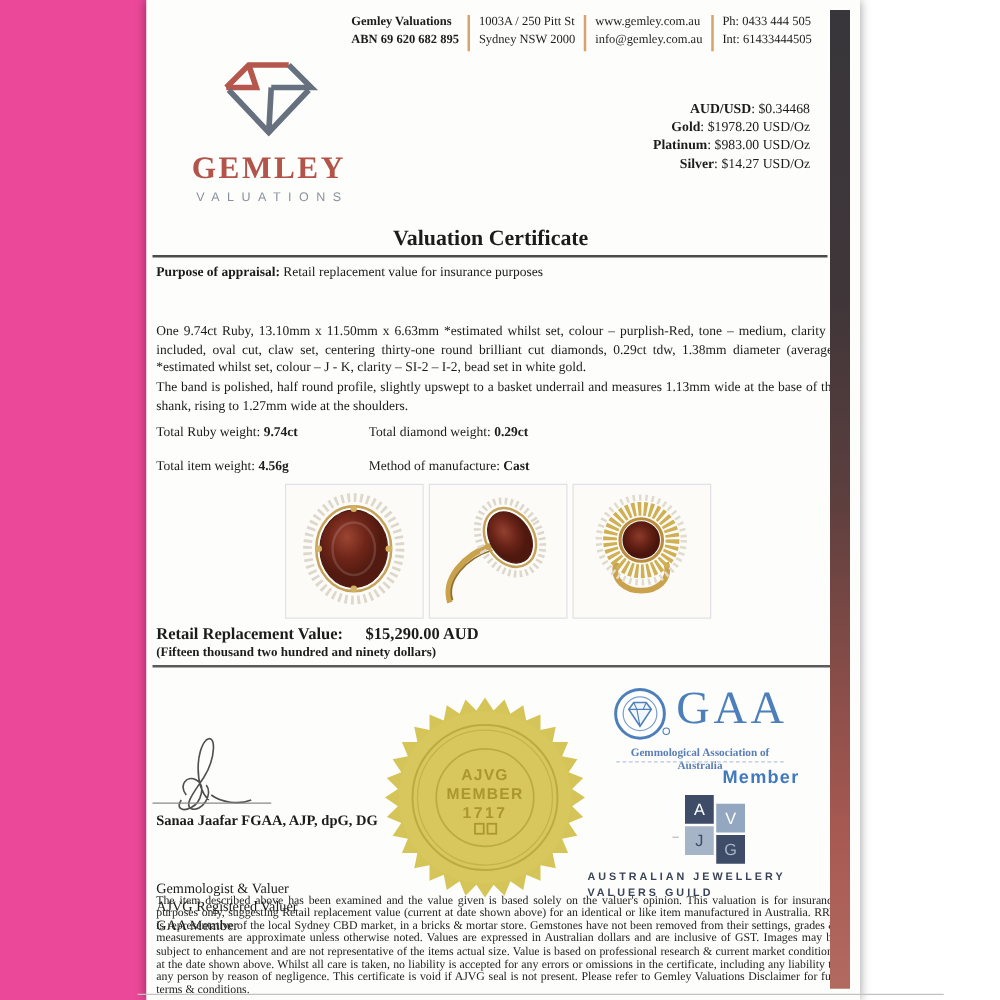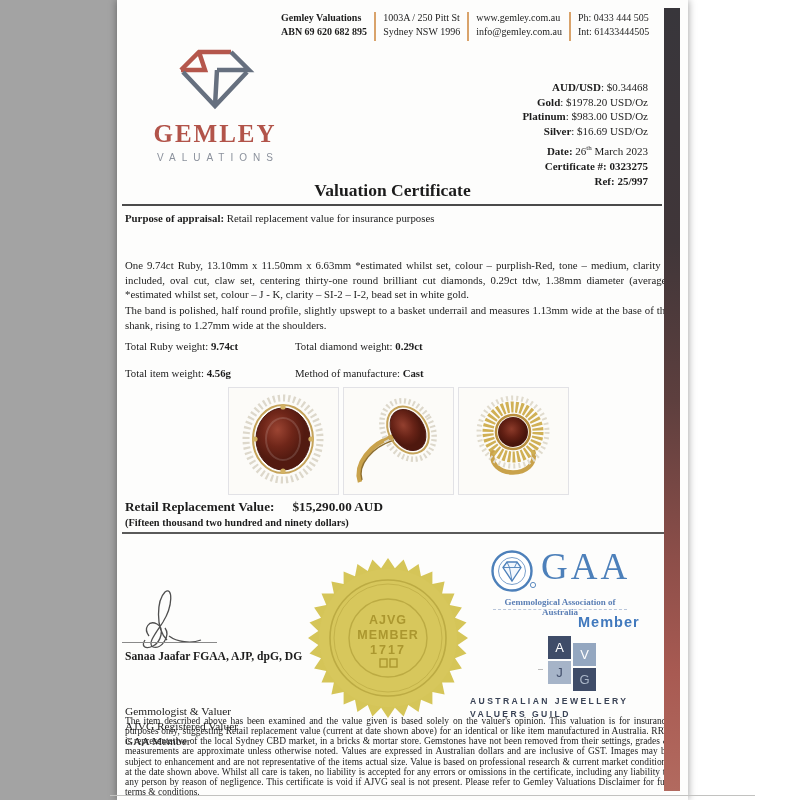--- a/index.html
+++ b/index.html
@@ -1,16 +1,16 @@
 <!DOCTYPE html>
 <html><head>
 <meta charset="utf-8">
 <style>
   html,body{margin:0;padding:0;width:800px;height:800px;overflow:hidden;}
-  .canvas{position:relative;width:672px;height:800px;background:#a3a3a3;font-family:"Liberation Serif",serif;color:#1c1c1c;}
+  .canvas{position:relative;width:672px;height:800px;background:#ec4899;font-family:"Liberation Serif",serif;color:#1c1c1c;}
   .page{position:absolute;left:117px;top:0;width:571px;height:800px;background:#fdfdfc;box-shadow:0 0 8px rgba(0,0,0,.4);}
   .abs{position:absolute;}
   
   .edge-bar{position:absolute;left:547px;top:8px;width:16px;height:783px;
     background:linear-gradient(#38363b 0%,#403639 30%,#5d3f3e 50%,#8c4e49 70%,#a85a52 85%,#b26a5f 100%);}
   .bottom-edge{position:absolute;left:110px;top:795px;width:645px;height:1px;background:#c2c2c0;}
   
   .header{left:164px;top:11px;display:flex;align-items:flex-start;font-size:10px;line-height:13.5px;white-space:nowrap;}
   .header .col{text-align:left;}
   .header .sep{width:2px;height:29px;background:#d9a36b;margin:1px 7px 0 7px;}
@@ -62,21 +62,21 @@
   <div class="page">
 
     <div class="abs header">
       <div class="col b">
         <div>Gemley Valuations</div>
         <div>ABN 69 620 682 895</div>
       </div>
       <div class="sep"></div>
       <div class="col">
         <div>1003A / 250 Pitt St</div>
-        <div>Sydney NSW 1996</div>
+        <div>Sydney NSW 2000</div>
       </div>
       <div class="sep"></div>
       <div class="col">
         <div>www.gemley.com.au</div>
         <div>info@gemley.com.au</div>
       </div>
       <div class="sep"></div>
       <div class="col">
         <div>Ph: 0433 444 505</div>
         <div>Int: 61433444505</div>
@@ -91,28 +91,23 @@
         <path d="M10,28 L42,62 L74,28 M42,62 L44,26" fill="none" stroke="#66707f" stroke-width="4.5"></path>
       </svg>
       <div class="logo-name">GEMLEY</div>
       <div class="logo-tag">VALUATIONS</div>
     </div>
 
     <div class="abs rates">
       <div><b>AUD/USD</b><span>: $0.34468</span></div>
       <div><b>Gold</b><span>: $1978.20 USD/Oz</span></div>
       <div><b>Platinum</b><span>: $983.00 USD/Oz</span></div>
-      <div><b>Silver</b><span>: $16.69 USD/Oz</span></div>
-    </div>
-
-    <div class="abs meta">
-      <div><b>Date: </b><span>26</span><sup>th</sup><span> March 2023</span></div>
-      <div><b>Certificate #: </b><span class="bv">0323275</span></div>
-      <div><b>Ref: </b><span class="bv">25/997</span></div>
-    </div>
+      <div><b>Silver</b><span>: $14.27 USD/Oz</span></div>
+    </div>
+
 
     <div class="abs title">Valuation Certificate</div>
     <div class="abs title-rule"></div>
 
     <div class="abs body-line" style="top:212px;"><b>Purpose of appraisal:</b><span> Retail replacement value for insurance purposes</span></div>
     <div class="abs body-line jp" style="top:258px;">One 9.74ct Ruby, 13.10mm x 11.50mm x 6.63mm *estimated whilst set, colour – purplish-Red, tone – medium, clarity – included, oval cut, claw set, centering thirty-one round brilliant cut diamonds, 0.29ct tdw, 1.38mm diameter (average) *estimated whilst set, colour – J - K, clarity – SI-2 – I-2, bead set in white gold.</div>
     <div class="abs body-line jp" style="top:303px;">The band is polished, half round profile, slightly upswept to a basket underrail and measures 1.13mm wide at the base of the shank, rising to 1.27mm wide at the shoulders.</div>
 
     <div class="abs body-line" style="top:340px;">
       <span><span>Total Ruby weight: </span><b>9.74ct</b></span>

